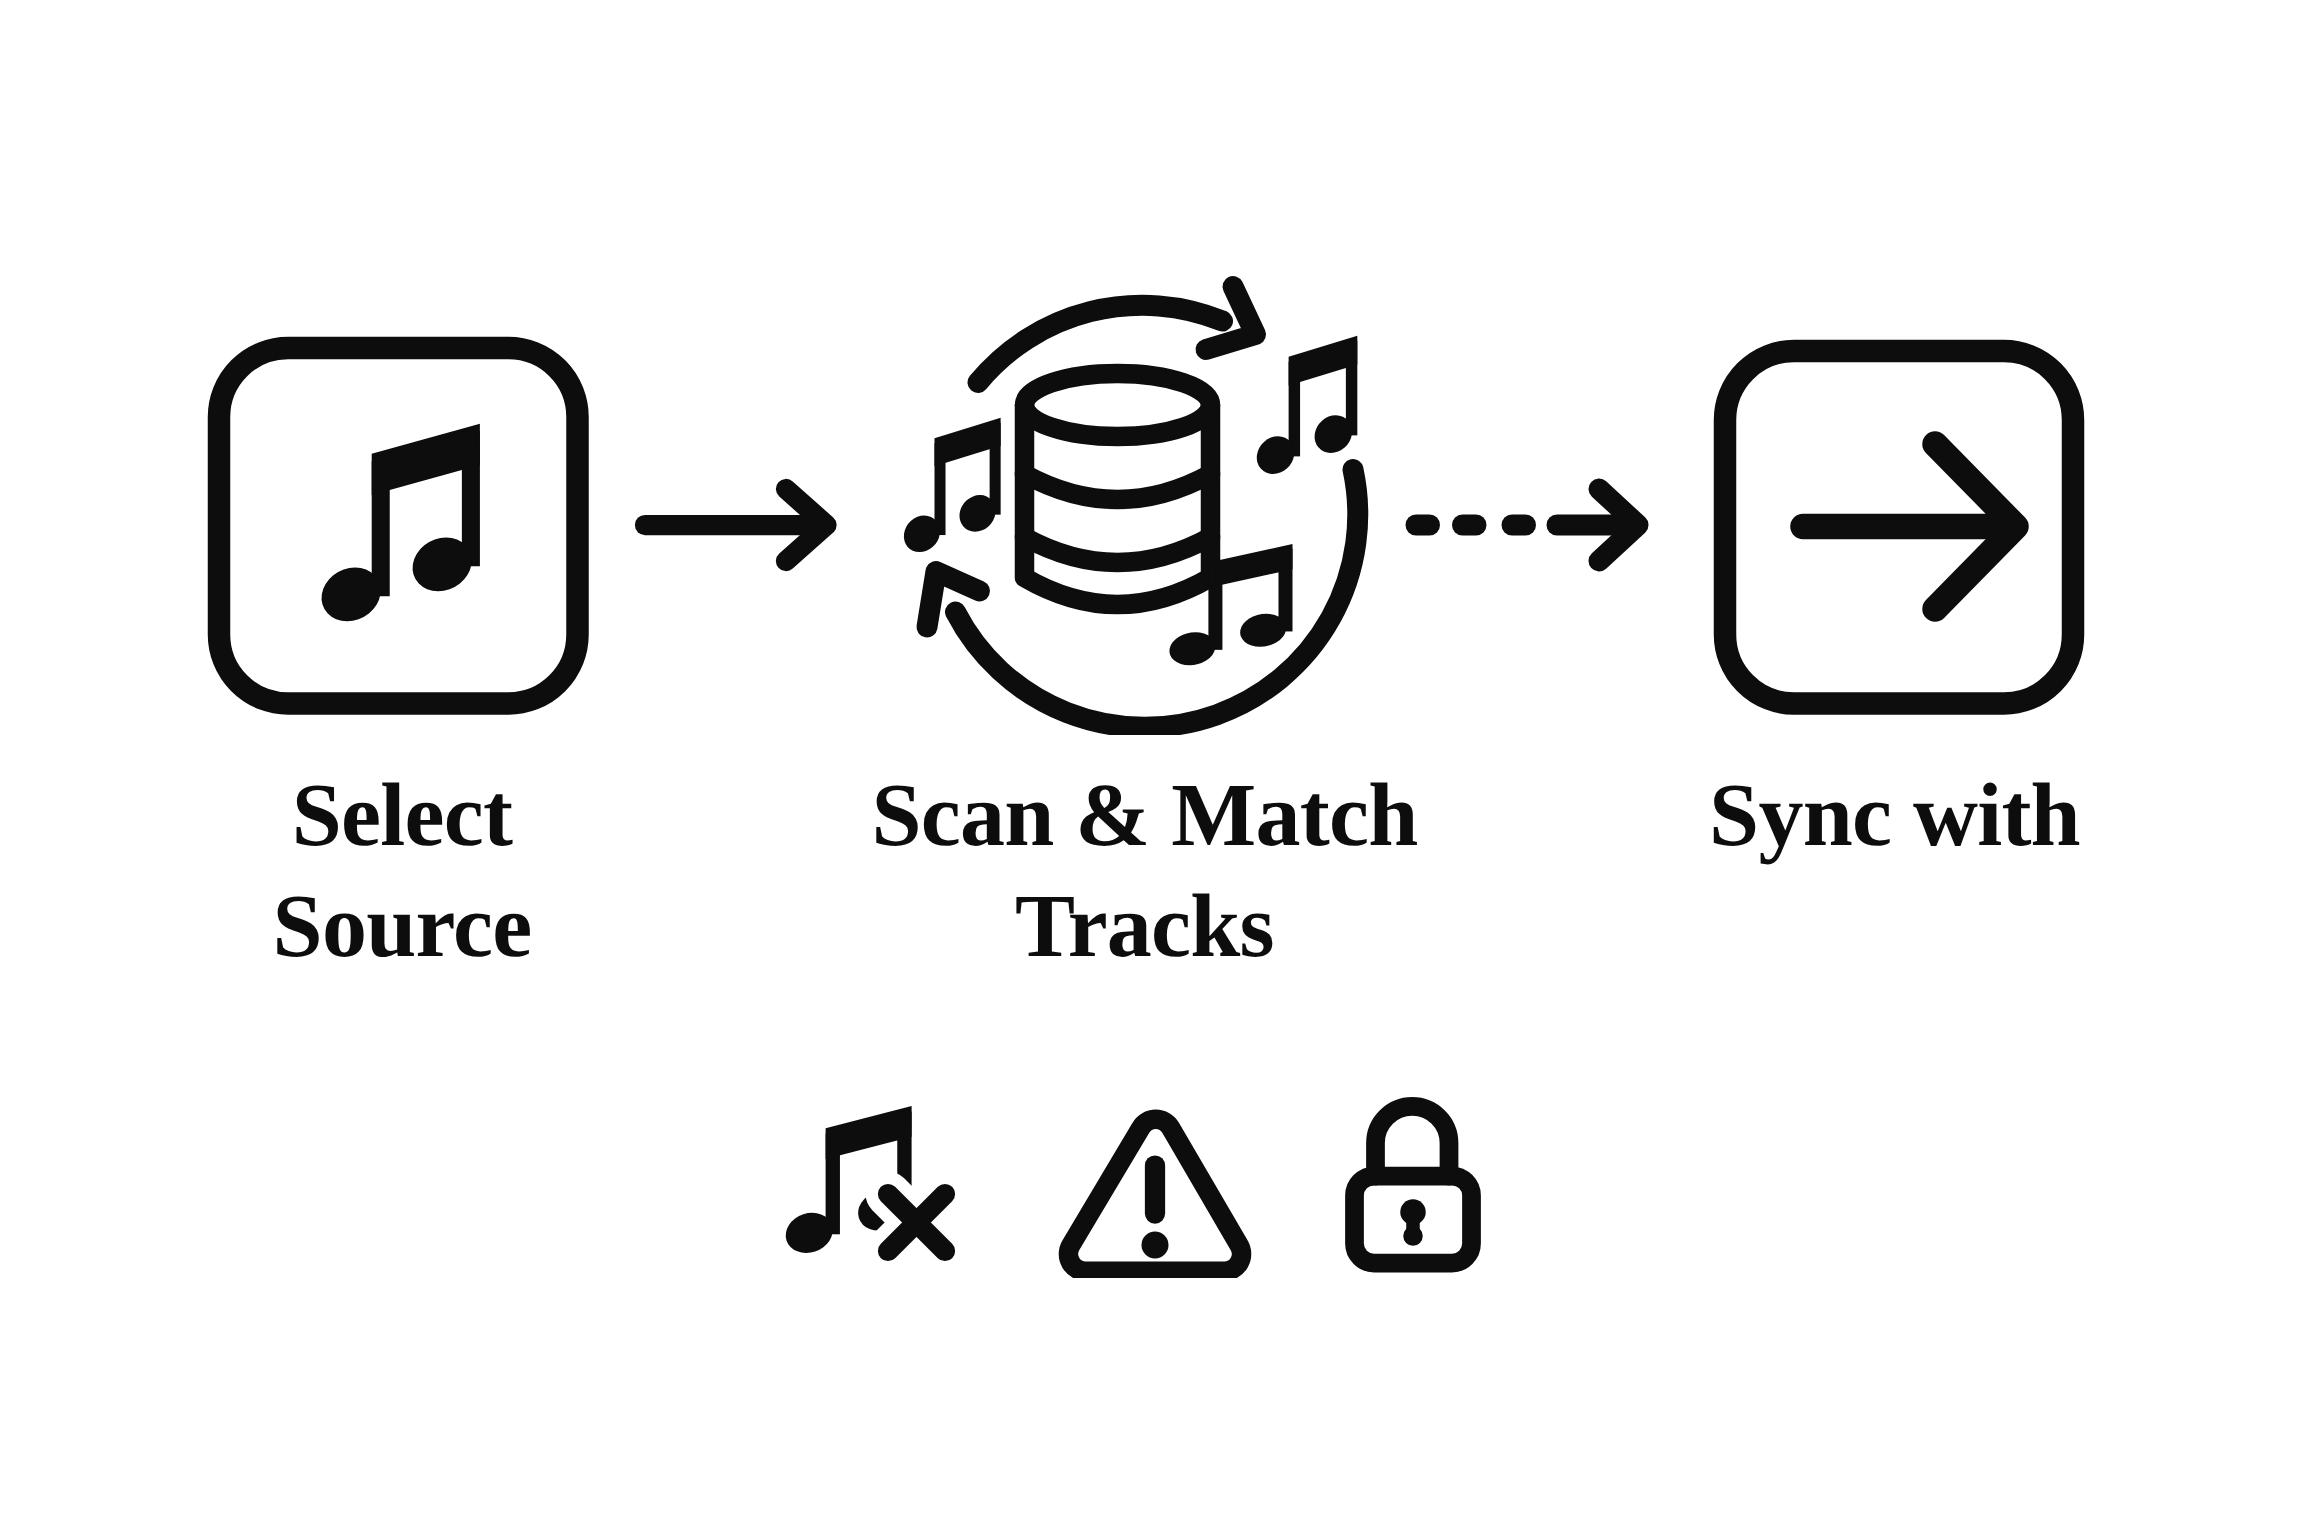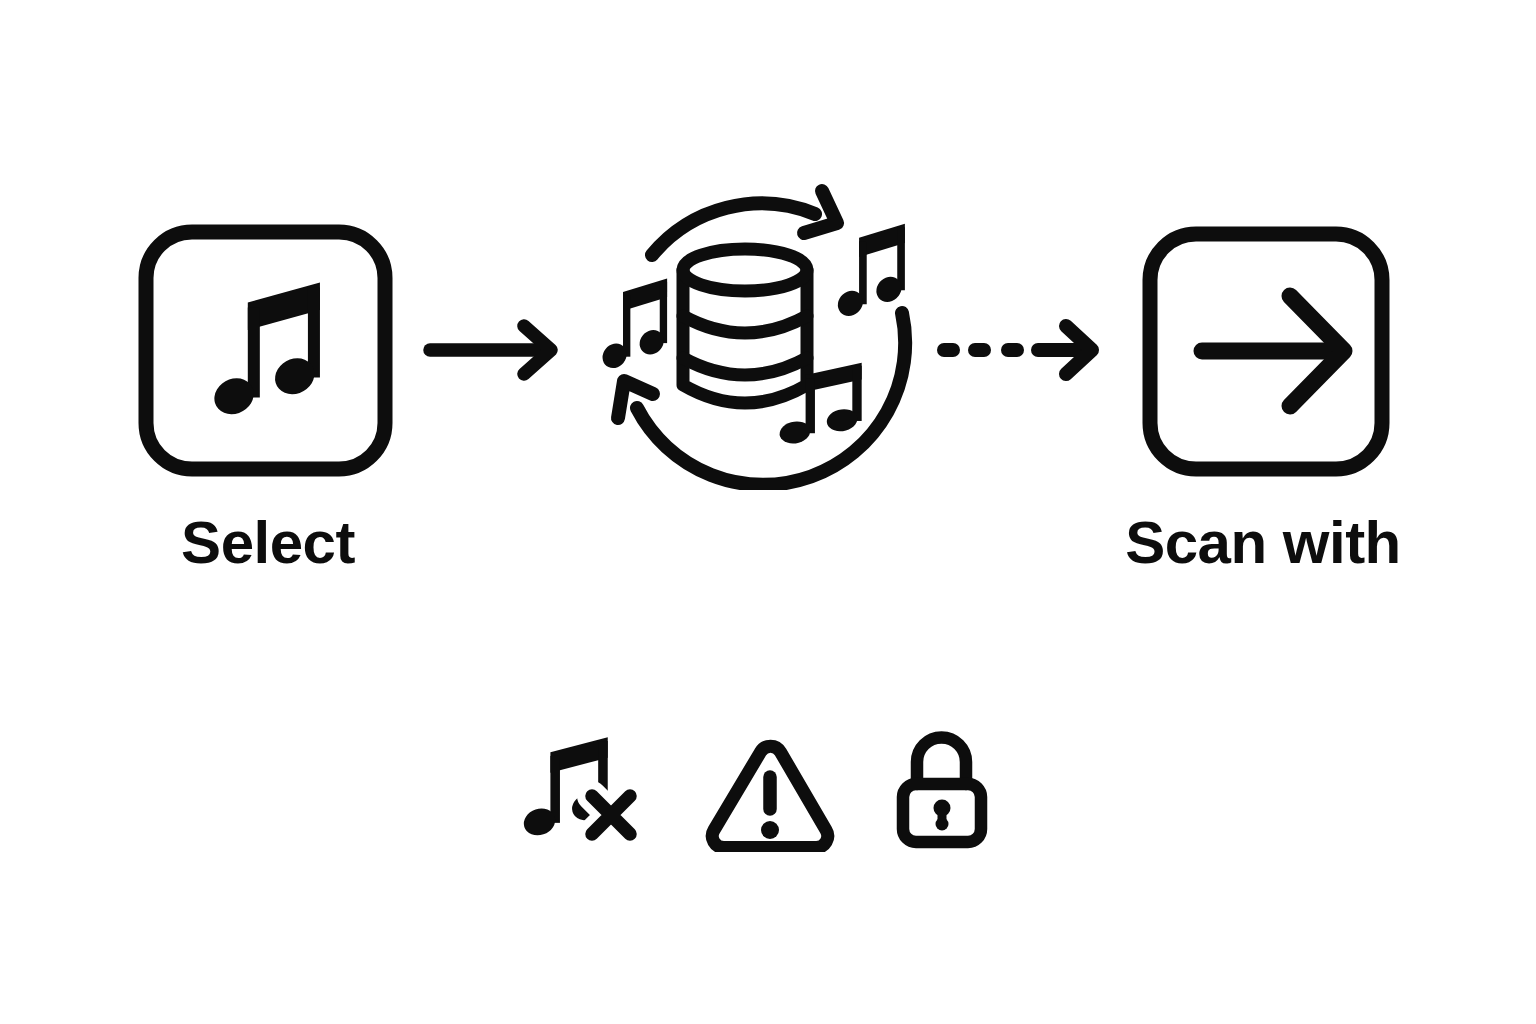--- a/index.html
+++ b/index.html
@@ -1,21 +1,21 @@
 <!DOCTYPE html>
 <html style="--ink: #0d0d0d; --bg: #ffffff;"><head>
 <meta charset="utf-8">
 <style>
   :root { --ink:#0d0d0d; --bg:#ffffff; }
   * { margin:0; padding:0; box-sizing:border-box; }
   html,body { background:#fff; }
   .canvas {
     position:relative; width:1536px; height:1024px;
     background:var(--bg); overflow:hidden;
-    font-family:Liberation Sans, sans-serif;
+    font-family:Liberation Serif, serif;
     color:var(--ink);
   }
   .abs { position:absolute; }
   svg { display:block; color:var(--ink); }
   .stroke { fill:none; stroke:currentColor; stroke-linecap:round; stroke-linejoin:round; }
   .fill   { fill:currentColor; stroke:none; }
   .step-label {
     position:absolute; top:506px; width:460px;
     text-align:center; font-weight:700; font-size:60px; line-height:74px;
     letter-spacing:-0.5px; color:var(--ink);
@@ -82,23 +82,28 @@
   <svg class="abs" style="left:1142px; top:226px;" width="248" height="251" viewBox="0 0 248 251">
     <rect class="stroke" x="8" y="8" width="232" height="235" rx="46" stroke-width="15"></rect>
     <g>
       <line class="stroke" x1="60" y1="125" x2="196" y2="125" stroke-width="17"></line>
       <polyline class="stroke" points="148,70 202,125 148,180" stroke-width="17"></polyline>
     </g>
   </svg>
 
   <div class="step-label" style="left:38px;">
     <span>Select</span>
+    <span>Source</span>
+  </div>
+  <div class="step-label" style="left:533px;">
+    <span>Scan &amp; Match</span>
+    <span>Tracks</span>
   </div>
   <div class="step-label" style="left:1033px;">
-    <span>Scan with</span>
+    <span>Sync with</span>
   </div>
 
   <svg class="abs" style="left:508px; top:726px;" width="137" height="125" viewBox="0 0 137 125">
     <use href="#note-shape" transform="translate(6,2) scale(0.91,0.93)"></use>
     <g>
       <path d="M84,70 L122,108 M122,70 L84,108" fill="none" stroke="#ffffff" stroke-width="30" stroke-linecap="round"></path>
       <path class="stroke" d="M84,70 L122,108 M122,70 L84,108" stroke-width="13.5"></path>
     </g>
   </svg>
 

